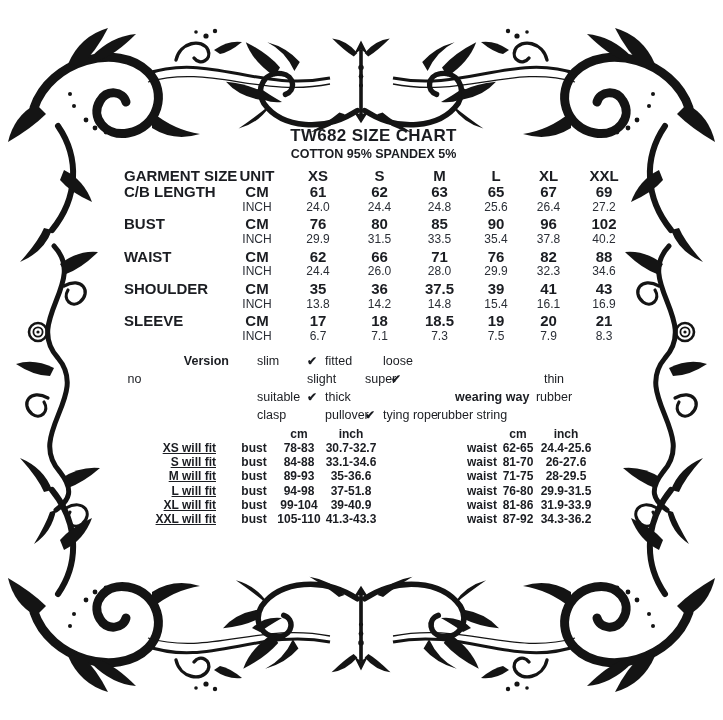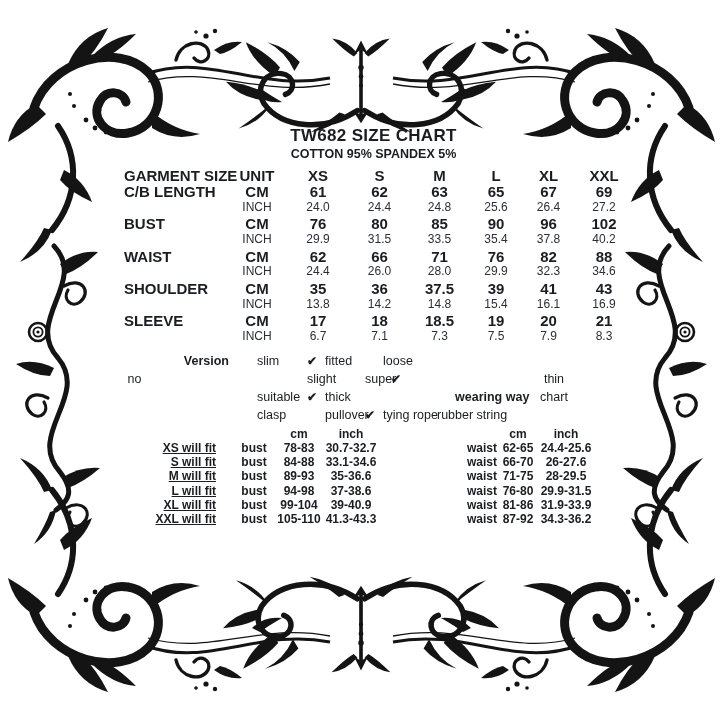--- a/index.html
+++ b/index.html
@@ -226,21 +226,21 @@
       <div class="attr-cell"></div>
       <div class="attr-cell">thin</div>
       <div class="attr-cell chk"></div>
       <div class="attr-cell">suitable</div>
       <div class="attr-cell chk">✔</div>
       <div class="attr-cell">thick</div>
       <div class="attr-cell chk"></div>
       <div class="attr-cell"></div>
       <div class="attr-cell"></div>
       <div class="attr-cell lbl">wearing way</div>
-      <div class="attr-cell">chart</div>
+      <div class="attr-cell">rubber</div>
       <div class="attr-cell chk"></div>
       <div class="attr-cell">clasp</div>
       <div class="attr-cell chk"></div>
       <div class="attr-cell">pullover</div>
       <div class="attr-cell chk">✔</div>
       <div class="attr-cell">tying rope</div>
       <div class="attr-cell">rubber string</div>
     </div>
 
 
@@ -264,36 +264,36 @@
       <div class="gt-cell">waist</div>
       <div class="gt-cell">62-65</div>
       <div class="gt-cell">24.4-25.6</div>
       <div class="gt-cell size">S will fit</div>
       <div class="gt-cell"></div>
       <div class="gt-cell">bust</div>
       <div class="gt-cell">84-88</div>
       <div class="gt-cell">33.1-34.6</div>
       <div class="gt-cell"></div>
       <div class="gt-cell">waist</div>
-      <div class="gt-cell">66-70</div>
+      <div class="gt-cell">81-70</div>
       <div class="gt-cell">26-27.6</div>
       <div class="gt-cell size">M will fit</div>
       <div class="gt-cell"></div>
       <div class="gt-cell">bust</div>
       <div class="gt-cell">89-93</div>
       <div class="gt-cell">35-36.6</div>
       <div class="gt-cell"></div>
       <div class="gt-cell">waist</div>
       <div class="gt-cell">71-75</div>
       <div class="gt-cell">28-29.5</div>
       <div class="gt-cell size">L will fit</div>
       <div class="gt-cell"></div>
       <div class="gt-cell">bust</div>
       <div class="gt-cell">94-98</div>
-      <div class="gt-cell">37-38.6</div>
+      <div class="gt-cell">37-51.8</div>
       <div class="gt-cell"></div>
       <div class="gt-cell">waist</div>
       <div class="gt-cell">76-80</div>
       <div class="gt-cell">29.9-31.5</div>
       <div class="gt-cell size">XL will fit</div>
       <div class="gt-cell"></div>
       <div class="gt-cell">bust</div>
       <div class="gt-cell">99-104</div>
       <div class="gt-cell">39-40.9</div>
       <div class="gt-cell"></div>

